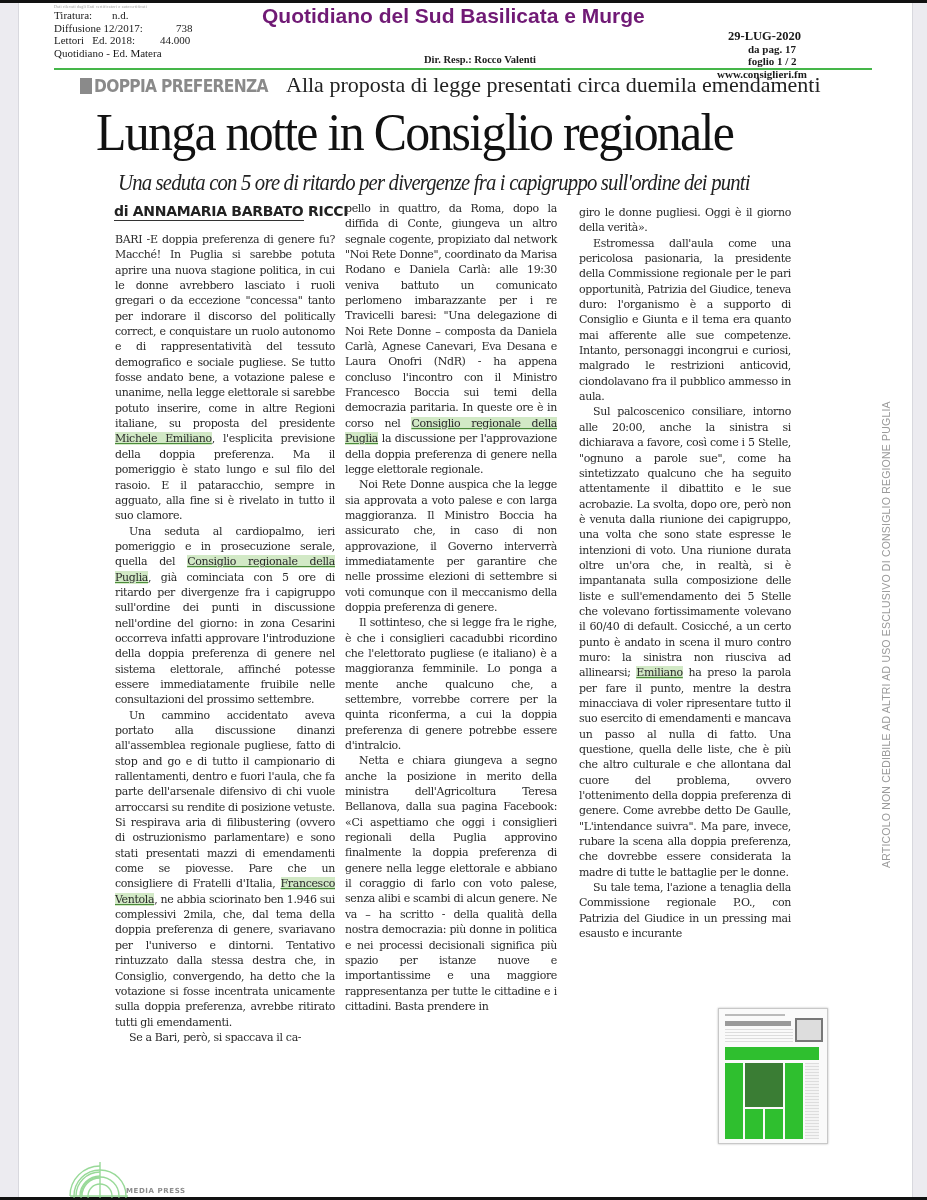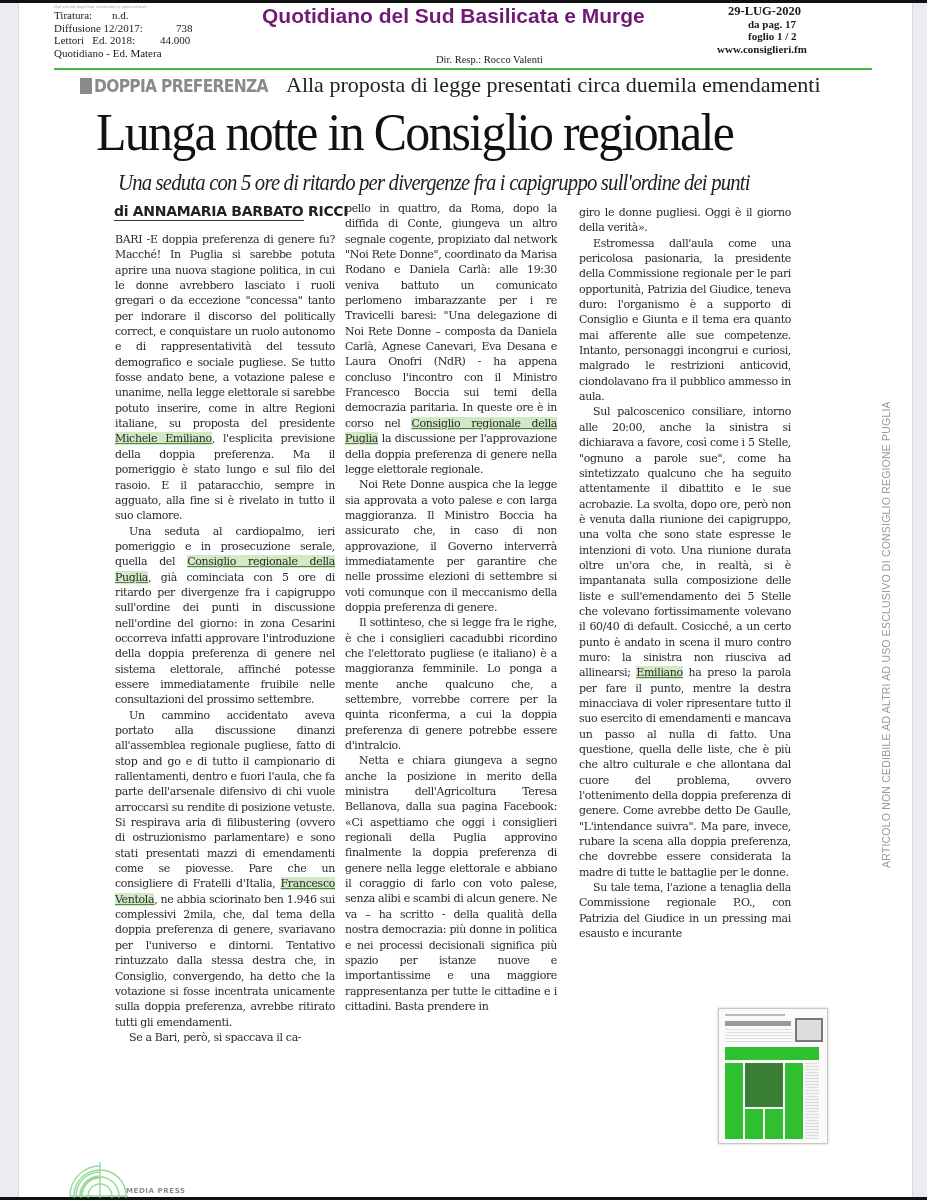--- a/index.html
+++ b/index.html
@@ -39,26 +39,26 @@
   .hdr-title {
     position: absolute; left: 262px; top: 4px;
     font-family: Liberation Sans, sans-serif; font-weight: bold; font-size: 21px;
     color: #701a75; white-space: nowrap;
   }
   .hdr-right {
     position: absolute; left: 720px; top: 5px; width: 150px;
     font-family: "Liberation Serif", serif; font-weight: bold; font-size: 11px;
     line-height: 12.5px; color: #1a1a1a;
   }
-  .hdr-right .date { font-size: 12.5px; margin-left: 8px; }
+  .hdr-right .date { font-size: 12.5px; margin-left: 8px; margin-top: 25px; }
   .hdr-right .l { margin-left: 28px; }
   .hdr-right .url { margin-left: -3px; }
   .hdr-dir {
-    position: absolute; left: 436px; top: 54px;
-    font-family: "Liberation Serif", serif; font-weight: normal; font-size: 10.5px;
+    position: absolute; left: 424px; top: 54px;
+    font-family: "Liberation Serif", serif; font-weight: bold; font-size: 10.5px;
     white-space: nowrap;
   }
   .green-line {
     position: absolute; left: 54px; top: 68px; width: 318px; height: 2px; background: #45b649;
   }
   
   .kicker {
     position: absolute; left: 80px; top: 72px; white-space: nowrap;
     display: flex; align-items: baseline;
   }

